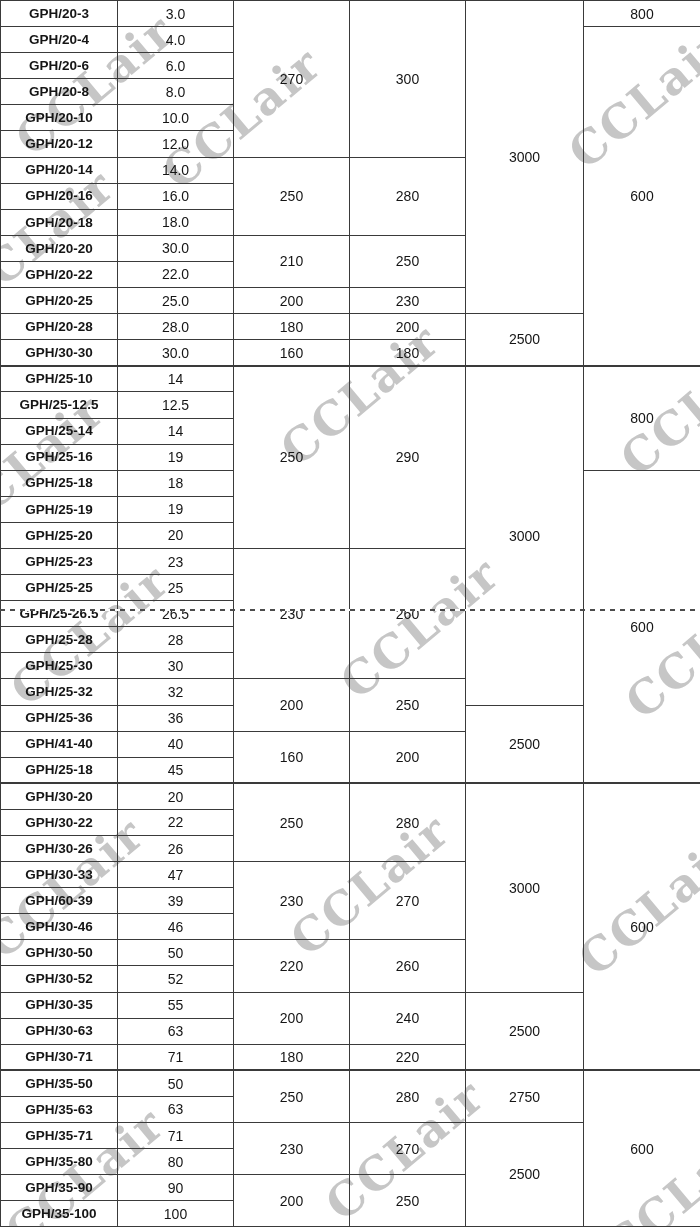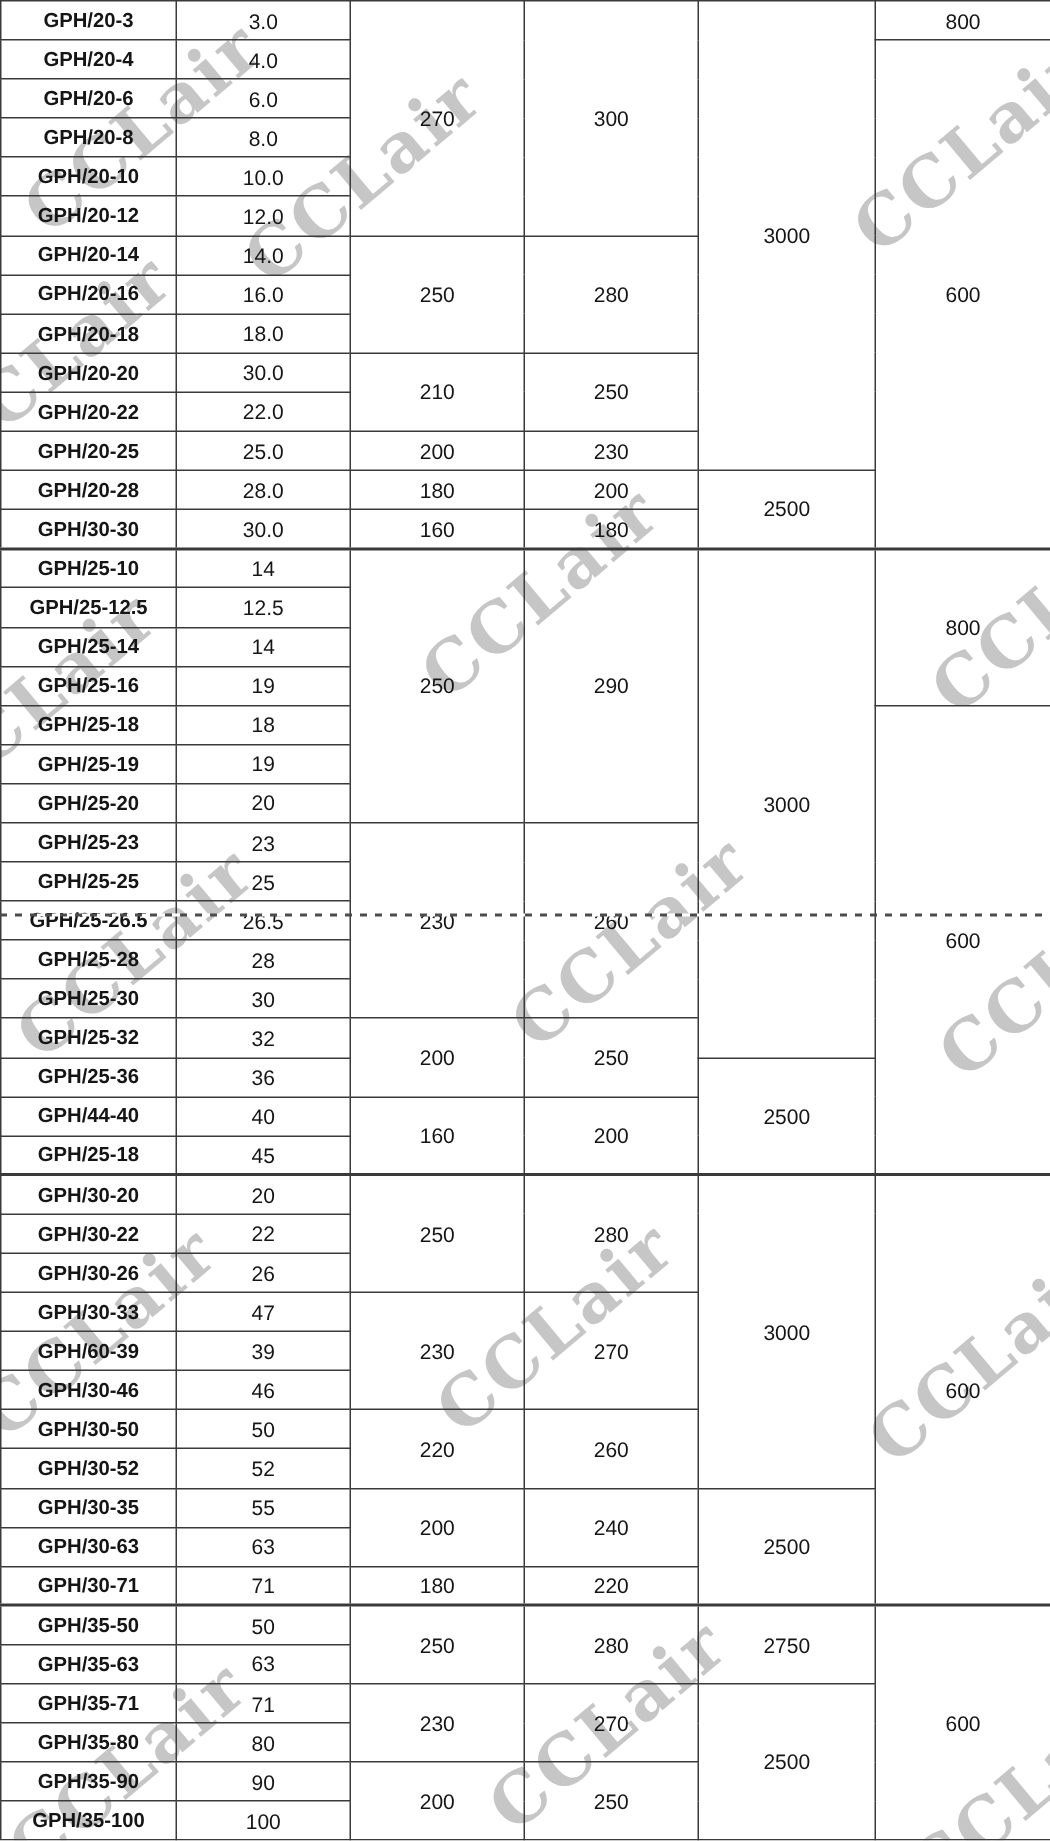--- a/index.html
+++ b/index.html
@@ -194,21 +194,21 @@
           <td>32</td>
           <td rowspan="2">200</td>
           <td rowspan="2">250</td>
         </tr>
         <tr>
           <td class="model">GPH/25-36</td>
           <td>36</td>
           <td rowspan="3">2500</td>
         </tr>
         <tr>
-          <td class="model">GPH/44-40</td>
+          <td class="model">GPH/41-40</td>
           <td>40</td>
           <td rowspan="2">160</td>
           <td rowspan="2">200</td>
         </tr>
         <tr>
           <td class="model">GPH/25-18</td>
           <td>45</td>
         </tr>
         <tr class="sec">
           <td class="model">GPH/30-20</td>

